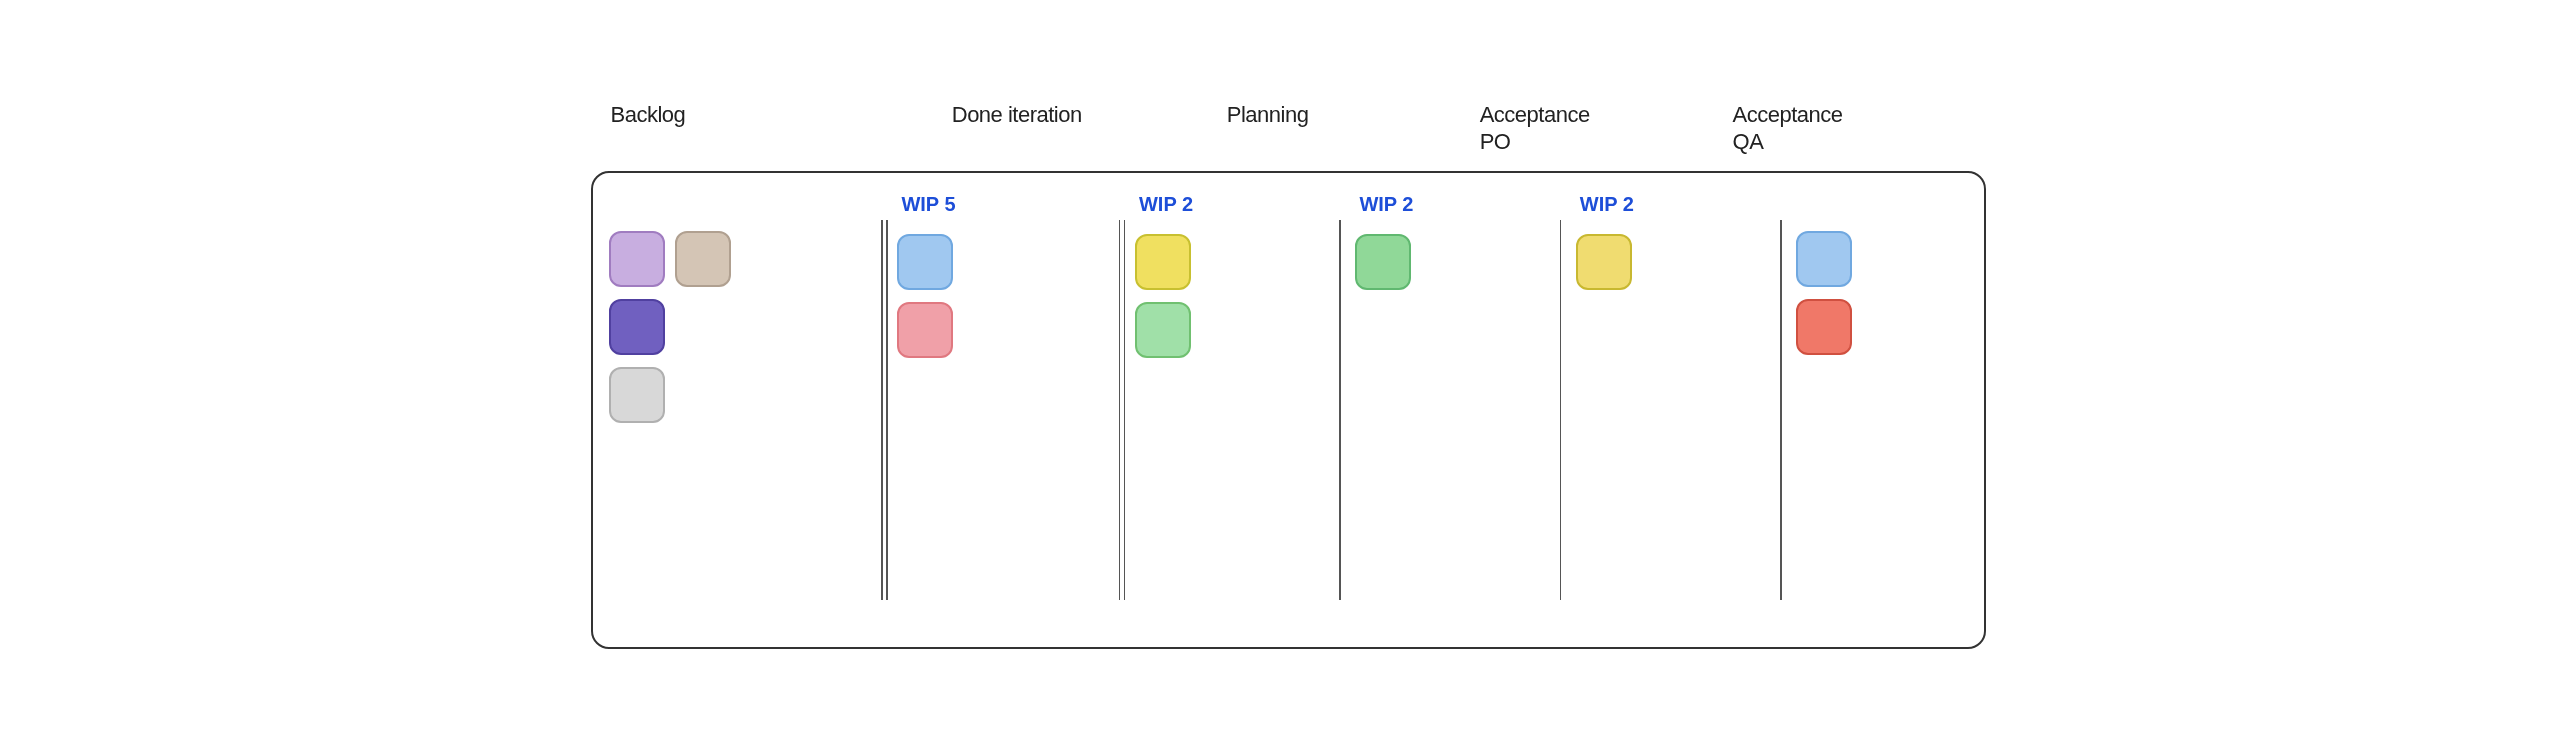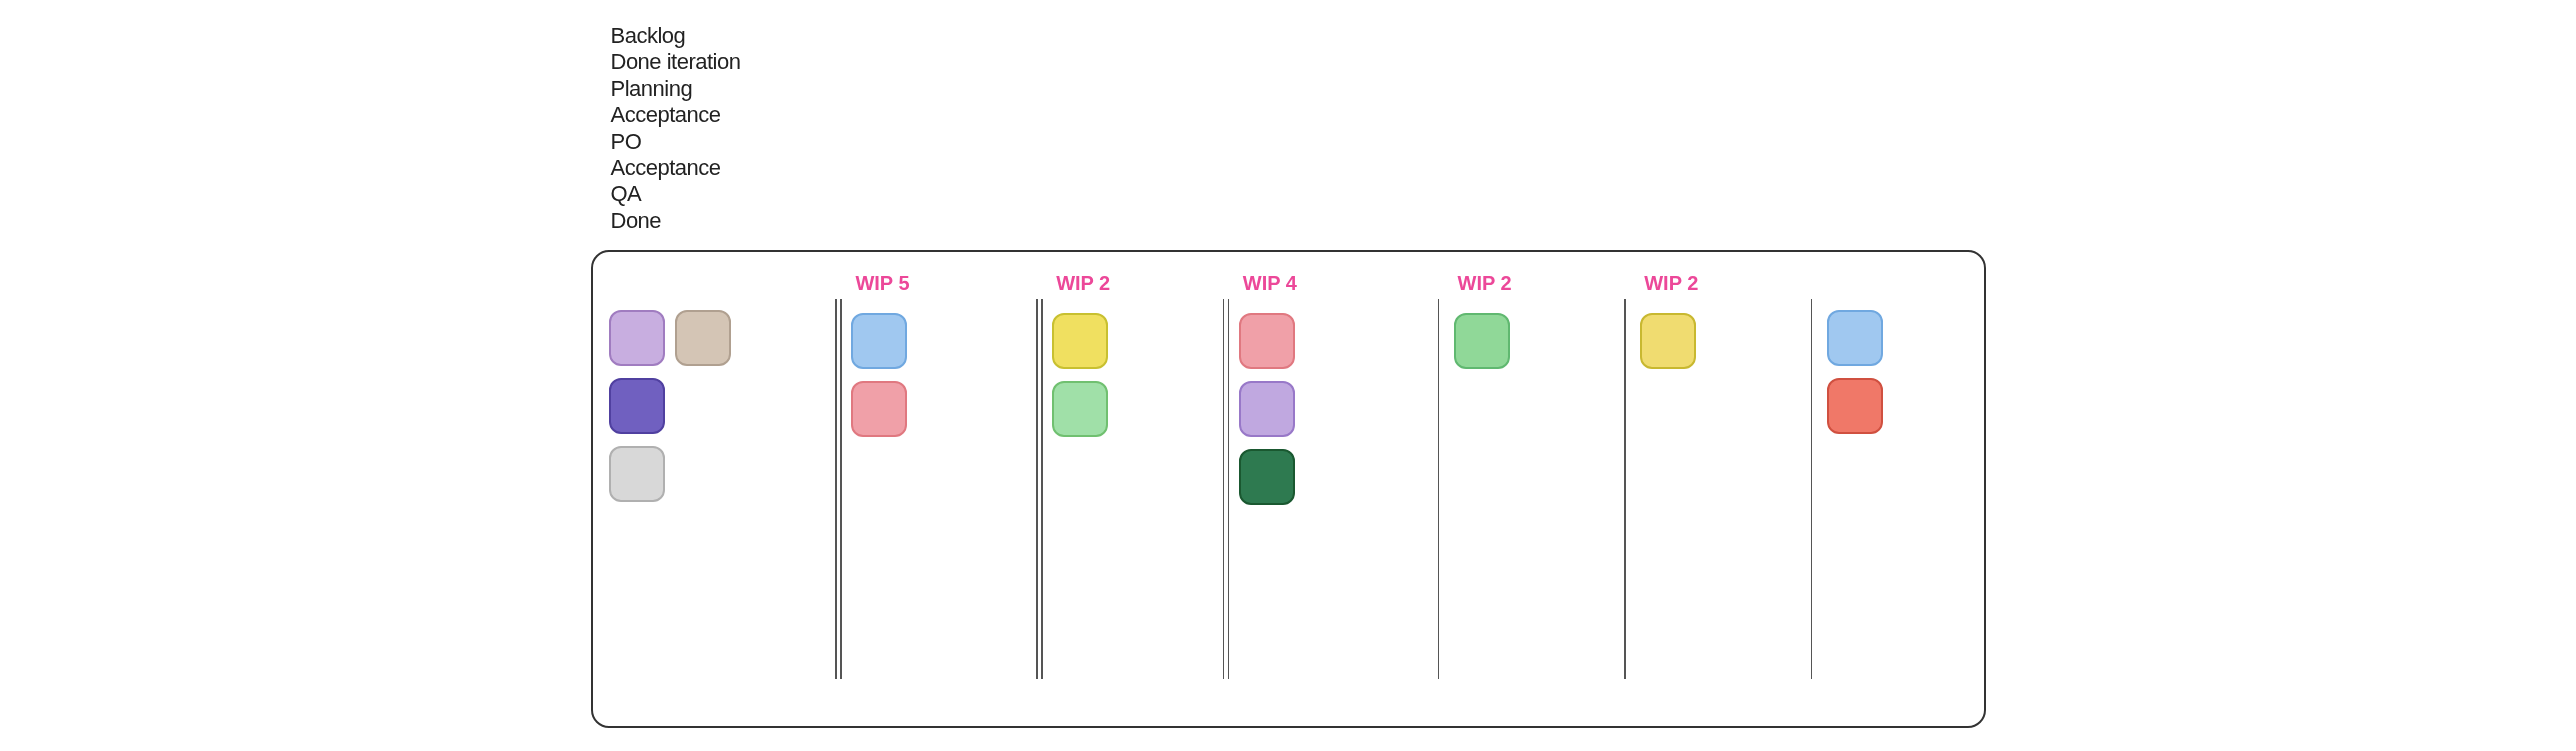--- a/index.html
+++ b/index.html
@@ -17,21 +17,20 @@
     .kanban-wrapper {
       width: 100%;
       max-width: 1395px;
     }
 
     
     .headers-row {
       display: flex;
       margin-bottom: 16px;
       padding: 0 10px;
-      flex-direction: column;
     }
 
     .col-header {
       display: flex;
       flex-direction: column;
       align-items: flex-start;
       padding-left: 10px;
     }
 
     .col-header-title {
@@ -81,21 +80,21 @@
       bottom: 10%;
       left: 0;
       width: 1.5px;
       background: #555;
     }
 
     .wip-label {
       font-family: 'Segoe UI', cursive, sans-serif;
       font-size: 20px;
       font-weight: 600;
-      color: #ec4899;
+      color: #1d4ed8;
       margin-bottom: 18px;
       padding-left: 4px;
     }
 
     .cards-area {
       display: flex;
       flex-direction: column;
       gap: 12px;
       flex: 1;
     }
@@ -145,23 +144,20 @@
       </div>
       <div class="col-header" style="flex: 1.1 1 0%; text-align: right;">
         <span class="col-header-title">Planning</span>
       </div>
       <div class="col-header" style="flex: 1.1 1 0%;">
         <span class="col-header-title">Acceptance<br>PO</span>
       </div>
       <div class="col-header" style="flex: 1.1 1 0%;">
         <span class="col-header-title">Acceptance<br>QA</span>
       </div>
-      <div class="col-header" style="flex: 1 1 0%;">
-        <span class="col-header-title">Done</span>
-      </div>
     </div>
 
   <div class="board" id="board">
   <div class="lane" style="flex: 1.5 1 0%; position: relative;">
         <div style="height: 38px;"></div>
         <div class="cards-area">
           <div class="card-row">
             <div class="card card-lavender"></div>
             <div class="card card-tan"></div>
           </div>
@@ -188,34 +184,20 @@
         <div class="wip-label">WIP 2</div>
         <div class="cards-area">
           <div class="card-row">
             <div class="card card-yellow"></div>
           </div>
           <div class="card-row">
             <div class="card card-lightgreen"></div>
           </div>
         </div>
       </div>
-      <div class="lane lane-double-sep" style="flex: 1.3 1 0%; position: relative;">
-        <div class="wip-label">WIP 4</div>
-        <div class="cards-area">
-          <div class="card-row">
-            <div class="card card-salmon"></div>
-          </div>
-          <div class="card-row">
-            <div class="card card-violet"></div>
-          </div>
-          <div class="card-row">
-            <div class="card card-darkgreen"></div>
-          </div>
-        </div>
-      </div>
       <div class="lane lane-single-sep" style="flex: 1.1 1 0%; position: relative;">
         <div class="wip-label">WIP 2</div>
         <div class="cards-area">
           <div class="card-row">
             <div class="card card-mintgreen"></div>
           </div>
         </div>
       </div>
       <div class="lane lane-single-sep" style="flex: 1.1 1 0%; position: relative;">
         <div class="wip-label">WIP 2</div>

